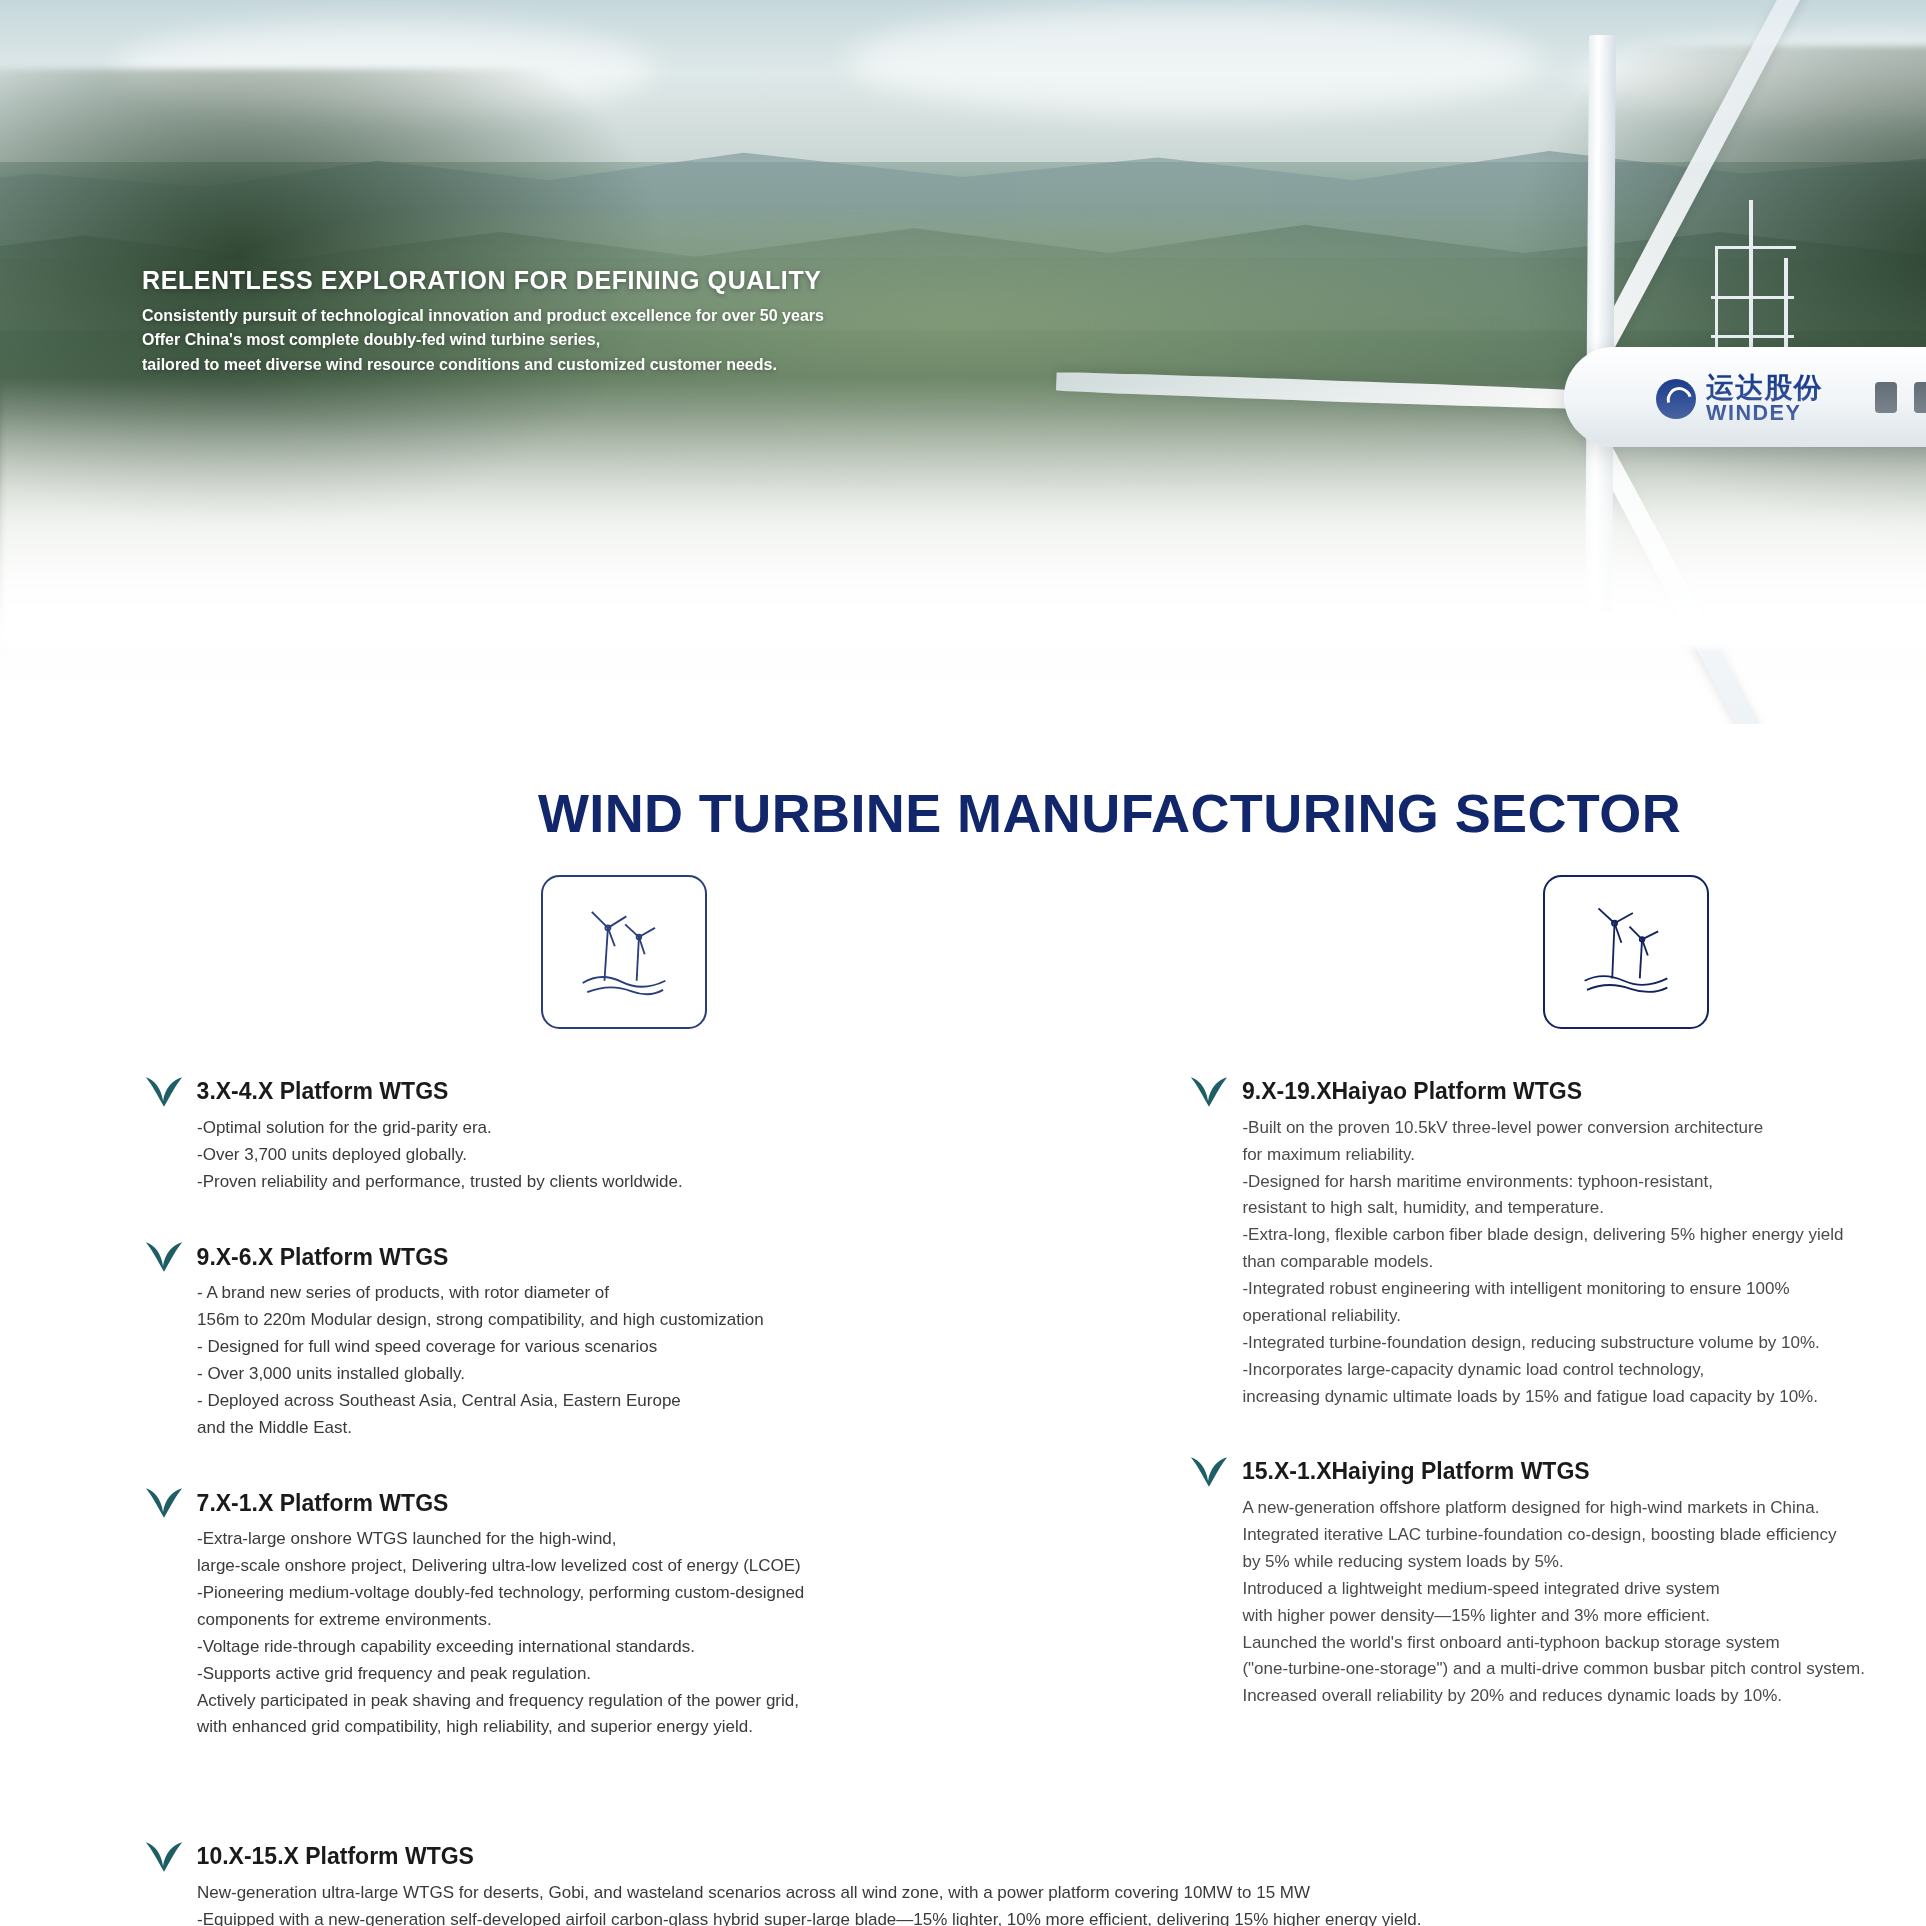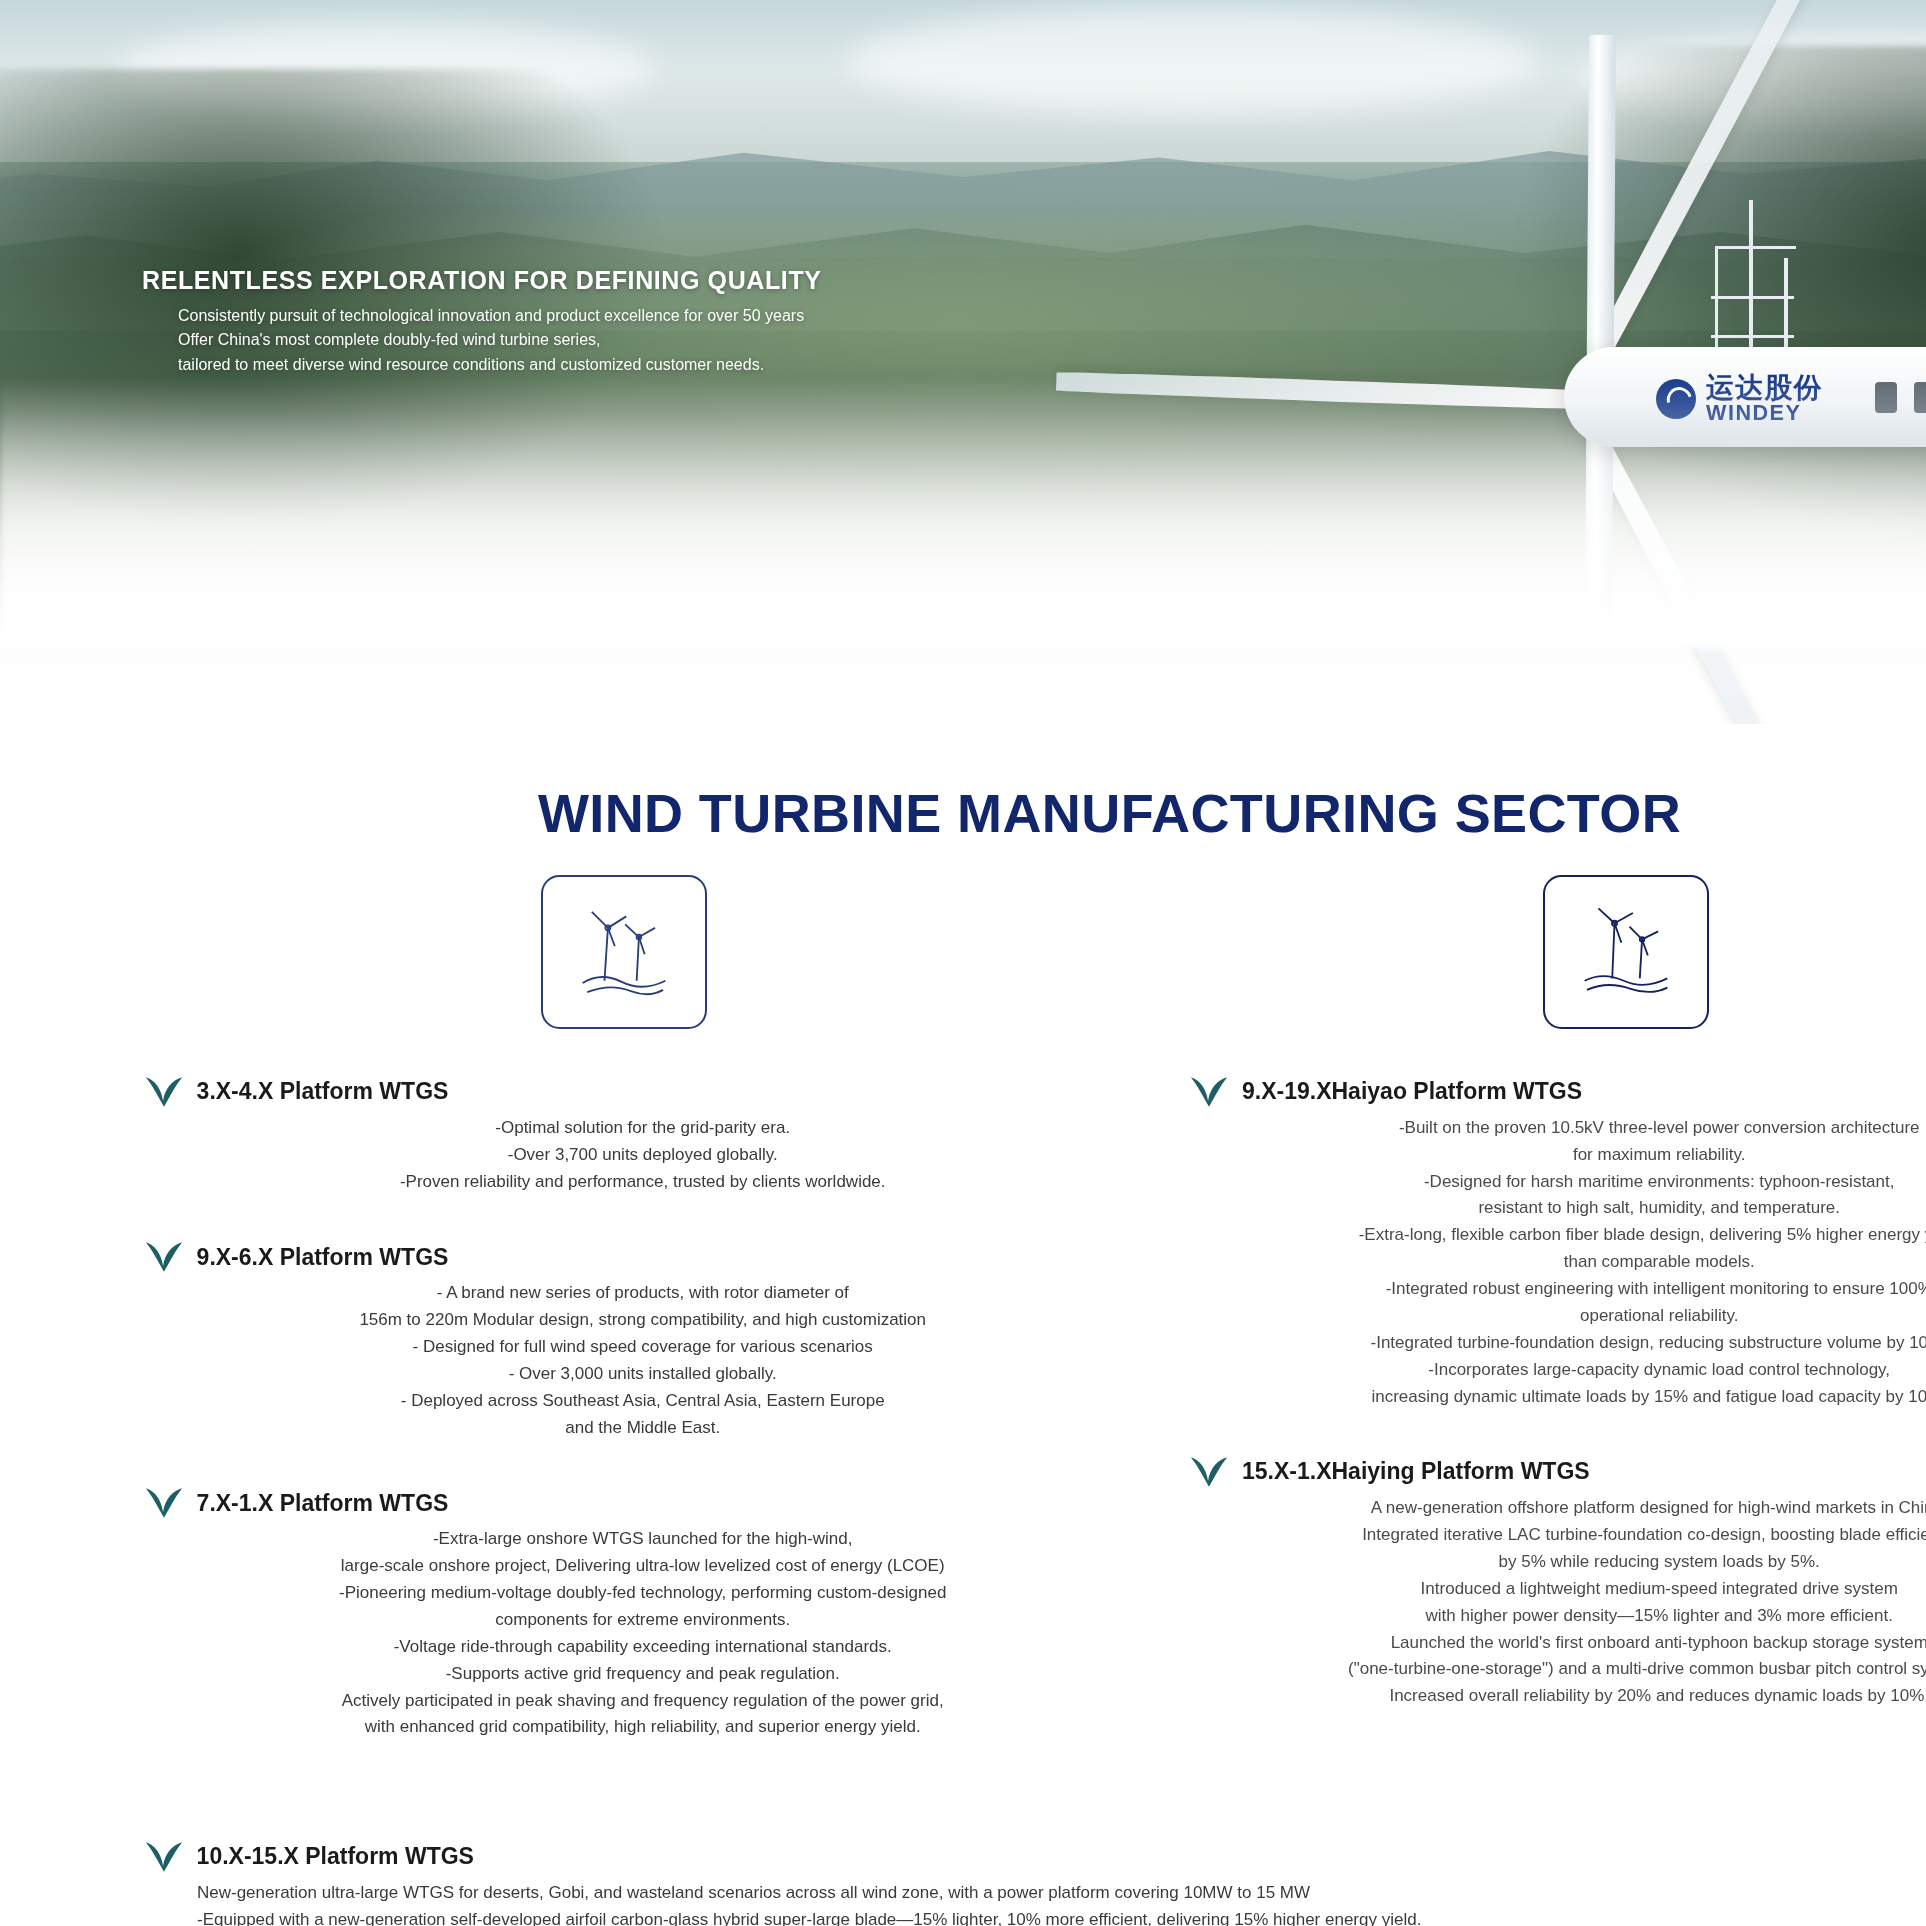--- a/index.html
+++ b/index.html
@@ -143,21 +143,21 @@
   .b3 { left: 420px; top: 412px; width: 578px; height: 21px; transform: rotate(-62deg); }
 
   .hero-copy {
     position: absolute; left: 142px; top: 266px; z-index: 5;
     color: #ffffff;
     text-shadow: 0 0.8px 5.4px rgba(0,0,0,0.35);
   }
   .hero-title {
     font-size: 25px; font-weight: bold; letter-spacing: 0.6px; margin-bottom: 9px;
   }
-  .hero-sub { font-size: 16px; line-height: 1.52; font-weight: 400; margin-left: 36px; }
+  .hero-sub { font-size: 16px; line-height: 1.52; font-weight: 700; }
 
   
   .main { width: 2219px; padding: 0 0 116px; background: #fff; position: relative; }
 
   .section-title {
     text-align: center;
     font-size: 54px;
     font-weight: bold;
     color: #11266b;
     letter-spacing: 0.4px;
@@ -182,21 +182,21 @@
 
   .columns {
     display: flex;
     width: 2219px;
     padding: 0 143px;
     gap: 42px;
   }
   .col { width: 948px; }
   .col.right { padding-left: 58px; }
 
-  .entry { margin-bottom: 45px; text-align: center; }
+  .entry { margin-bottom: 45px; }
   .entry-head {
     display: flex; align-items: flex-start; gap: 11.6px;
   }
   .leaf {
     flex: 0 0 auto;
     width: 42px; height: 37px;
     margin-top: -3.1px;
   }
   .entry-title {
     font-size: 23px;

